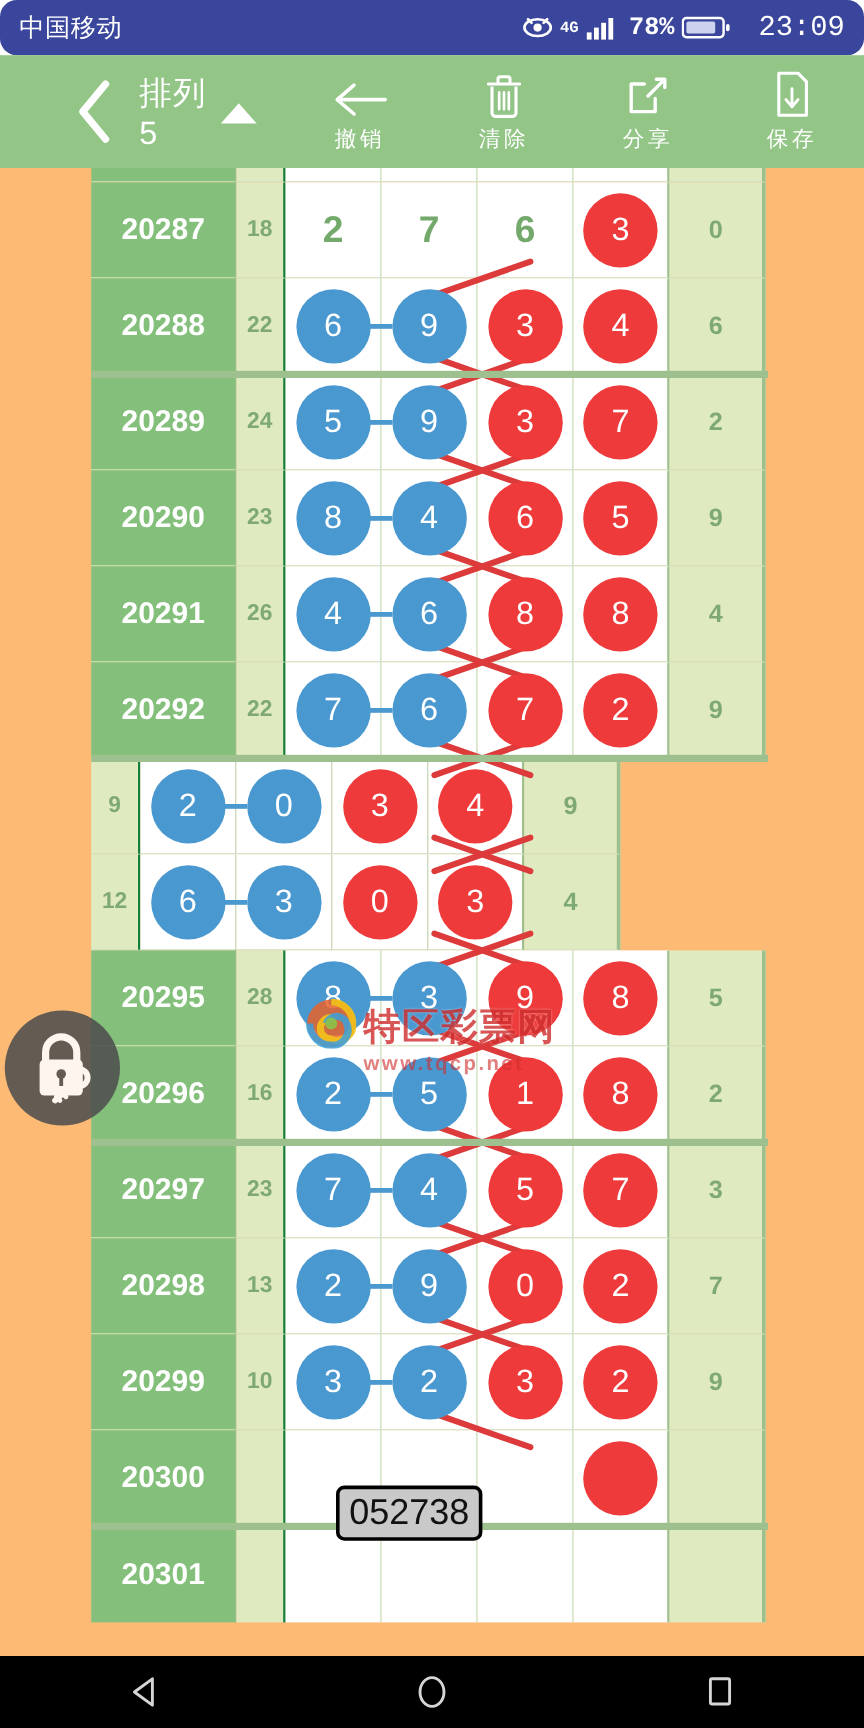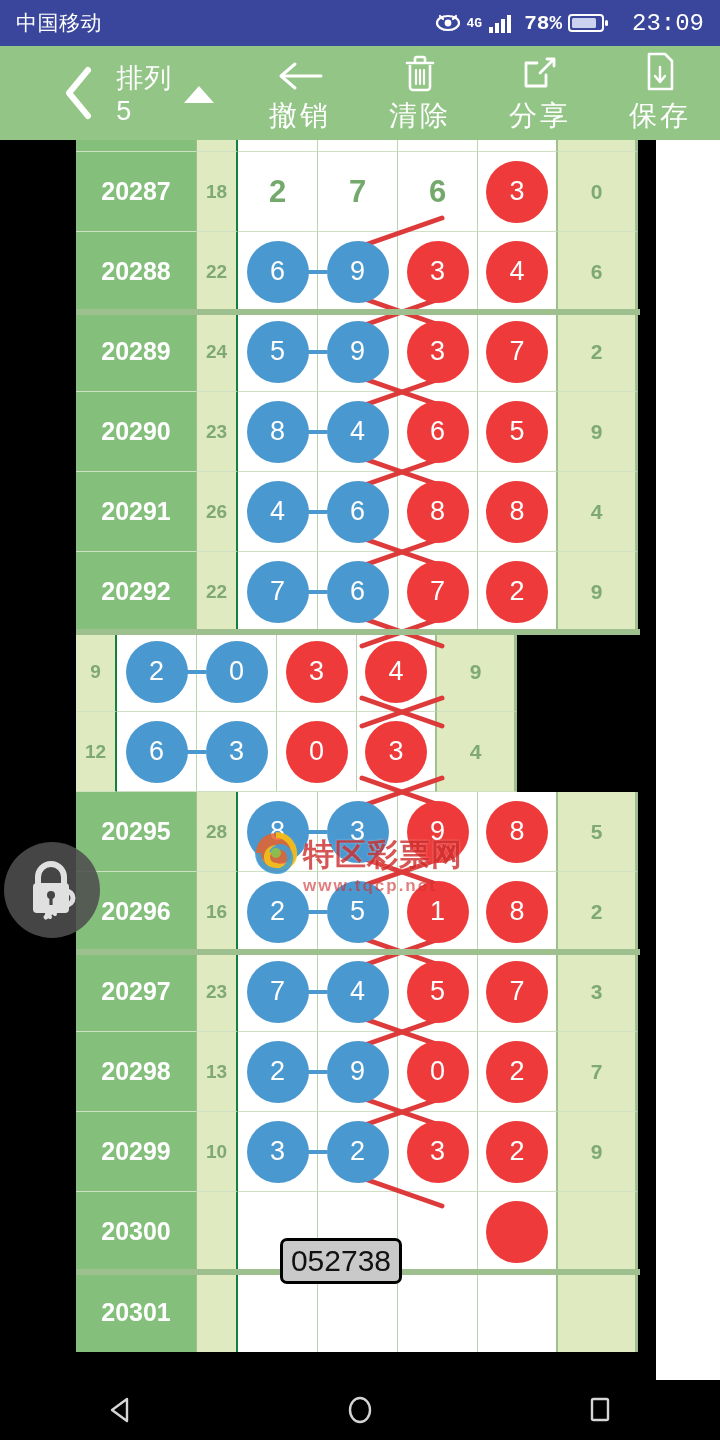--- a/index.html
+++ b/index.html
@@ -1,43 +1,43 @@
 <!DOCTYPE html>
 <html><head>
 <meta charset="utf-8">
 <style>
   * { margin:0; padding:0; box-sizing:border-box; }
   html,body { width:720px; height:1440px; background:#ffffff;
     font-family:"Liberation Sans","DejaVu Sans",sans-serif; overflow:hidden; }
 
   
   .statusbar{position:absolute;top:0;left:0;width:720px;height:46px;background:#39469b;
-    display:flex;align-items:center;justify-content:space-between;padding:0 16px;color:#fff;}
+    display:flex;align-items:center;justify-content:space-between;padding:0 16px;color:#fff;border-radius:14px;}
   .carrier{font-size:21px;letter-spacing:.5px;}
   .sb-right{display:flex;align-items:center;gap:6px;font-family:Liberation Mono, monospace;}
   .sb-right svg{display:block;}
   .pct{font-size:21px;font-weight:600;}
   .clock{font-size:24px;font-weight:500;margin-left:16px;}
 
   
   .toolbar{position:absolute;top:46px;left:0;width:720px;height:94px;background:#92c586;
     display:flex;align-items:center;color:#fff;padding-left:44px;}
   .back-btn{width:78px;height:94px;display:flex;align-items:center;justify-content:center;}
   .title-wrap{display:flex;align-items:center;gap:10px;margin-left:4px;}
   .title{font-size:27px;font-weight:500;letter-spacing:1px;}
   .tri{width:0;height:0;border-left:15px solid transparent;border-right:15px solid transparent;
        border-bottom:17px solid #ffffff;margin-top:3px;}
   .tb-actions{display:flex;margin-left:26px;}
   .tb-item{width:120px;height:94px;display:flex;flex-direction:column;align-items:center;
     justify-content:center;gap:4px;}
   .tb-ico{height:42px;display:flex;align-items:flex-end;justify-content:center;}
-  .tb-lbl{font-size:28px;letter-spacing:3px;font-family:Liberation Mono, monospace;}
-
-  
-  .sheet{position:absolute;top:140px;left:0;width:656px;height:1240px;background:#000000;overflow:hidden;}
+  .tb-lbl{font-size:18px;letter-spacing:3px;font-family:Liberation Mono, monospace;}
+
+  
+  .sheet{position:absolute;top:140px;left:0;width:720px;height:1240px;background:#fdba74;overflow:hidden;}
   .grid{position:absolute;left:76px;top:0;width:564px;}
   .row{display:flex;height:80px;position:relative;}
   .row.partial{height:12px;overflow:hidden;}
   .row.thick::after{content:"";position:absolute;left:0;right:0;bottom:-3px;height:6px;background:#9ec08e;z-index:4;}
   .c{position:relative;border-right:1px solid #b9d4ae;border-bottom:1px solid #cfe0c3;
      display:flex;align-items:center;justify-content:center;}
   .c-issue{width:121px;background:#84c07b;color:#ffffff;font-size:25px;font-weight:700;
      border-right:1px solid #9ec08e;}
   .c-sum{width:41px;background:#dfeac0;color:#7fa974;font-size:19px;font-weight:700;
      border-right:2px solid #15803d;}

